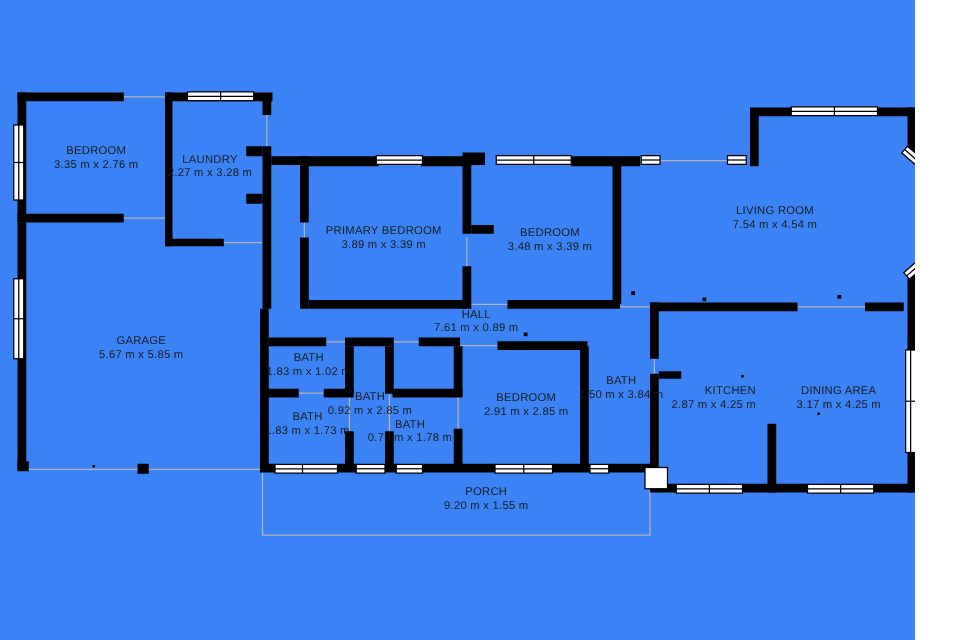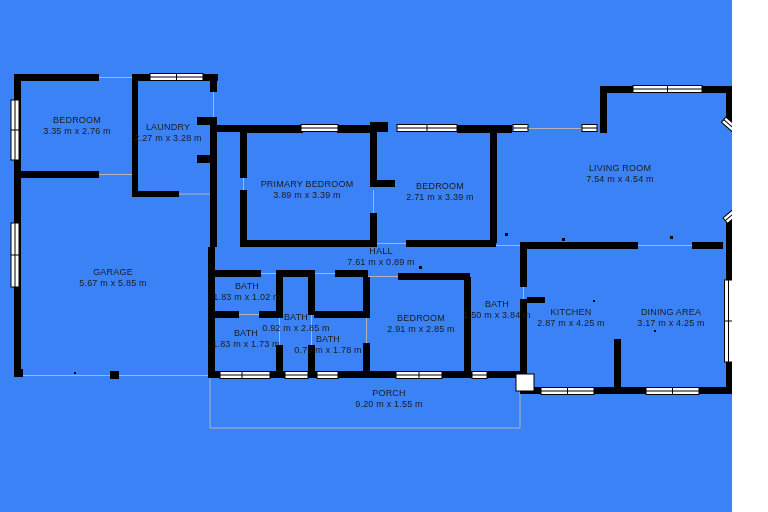--- a/index.html
+++ b/index.html
@@ -208,21 +208,21 @@
       <div class="room-label" style="left: 168px; top: 133px; text-align: center;">
         <span class="nm">LAUNDRY</span>
         <span class="dm">2.27 m x 3.28 m</span>
       </div>
       <div class="room-label" style="left: 307px; top: 190px;">
         <span class="nm">PRIMARY BEDROOM</span>
         <span class="dm">3.89 m x 3.39 m</span>
       </div>
       <div class="room-label" style="left: 440px; top: 192px;">
         <span class="nm">BEDROOM</span>
-        <span class="dm">2.71 m x 3.39 m</span>
+        <span class="dm">3.48 m x 3.39 m</span>
       </div>
       <div class="room-label" style="left: 620px; top: 174px;">
         <span class="nm">LIVING ROOM</span>
         <span class="dm">7.54 m x 4.54 m</span>
       </div>
       <div class="room-label" style="left: 342px; top: 257px; margin-left: 39px;">
         <span class="nm">HALL</span>
         <span class="dm">7.61 m x 0.89 m</span>
       </div>
       <div class="room-label" style="left: 113px; top: 278px;">
@@ -246,21 +246,21 @@
         <span class="dm">0.79 m x 1.78 m</span>
       </div>
       <div class="room-label" style="left: 421px; top: 324px;">
         <span class="nm">BEDROOM</span>
         <span class="dm">2.91 m x 2.85 m</span>
       </div>
       <div class="room-label" style="left: 497px; top: 310px;">
         <span class="nm">BATH</span>
         <span class="dm">1.50 m x 3.84 m</span>
       </div>
-      <div class="room-label" style="left: 571px; top: 318px;">
+      <div class="room-label" style="left: 571px; top: 318px; text-align: right;">
         <span class="nm">KITCHEN</span>
         <span class="dm">2.87 m x 4.25 m</span>
       </div>
       <div class="room-label" style="left: 671px; top: 318px;">
         <span class="nm">DINING AREA</span>
         <span class="dm">3.17 m x 4.25 m</span>
       </div>
       <div class="room-label" style="left: 365px; top: 399px; margin-left: 24px;">
         <span class="nm">PORCH</span>
         <span class="dm">9.20 m x 1.55 m</span>

